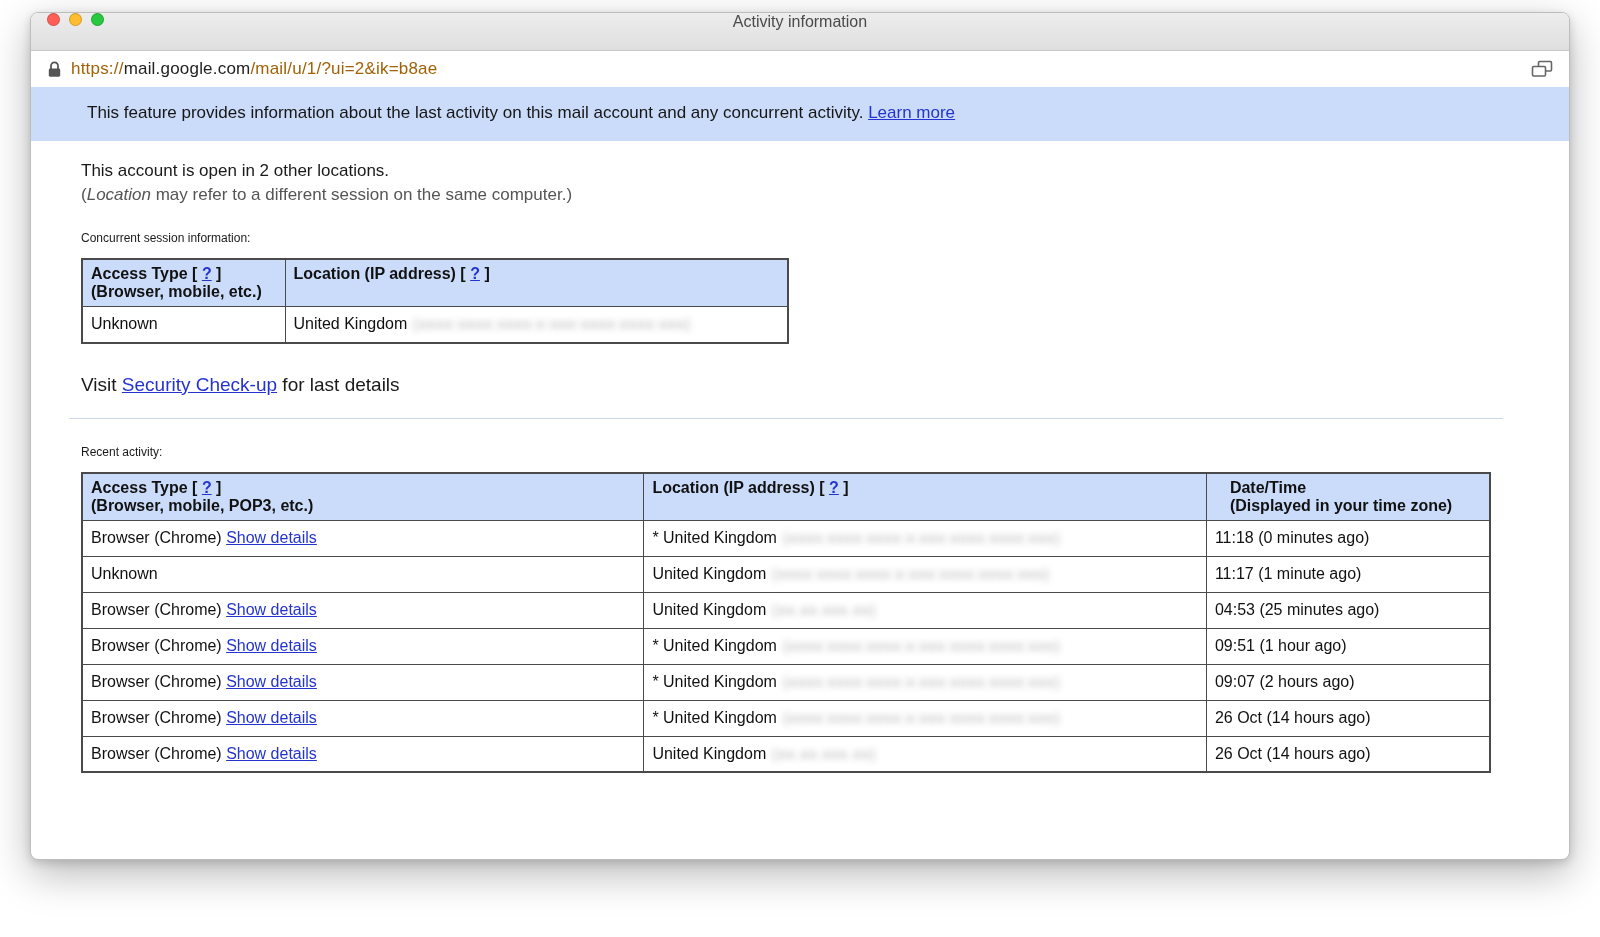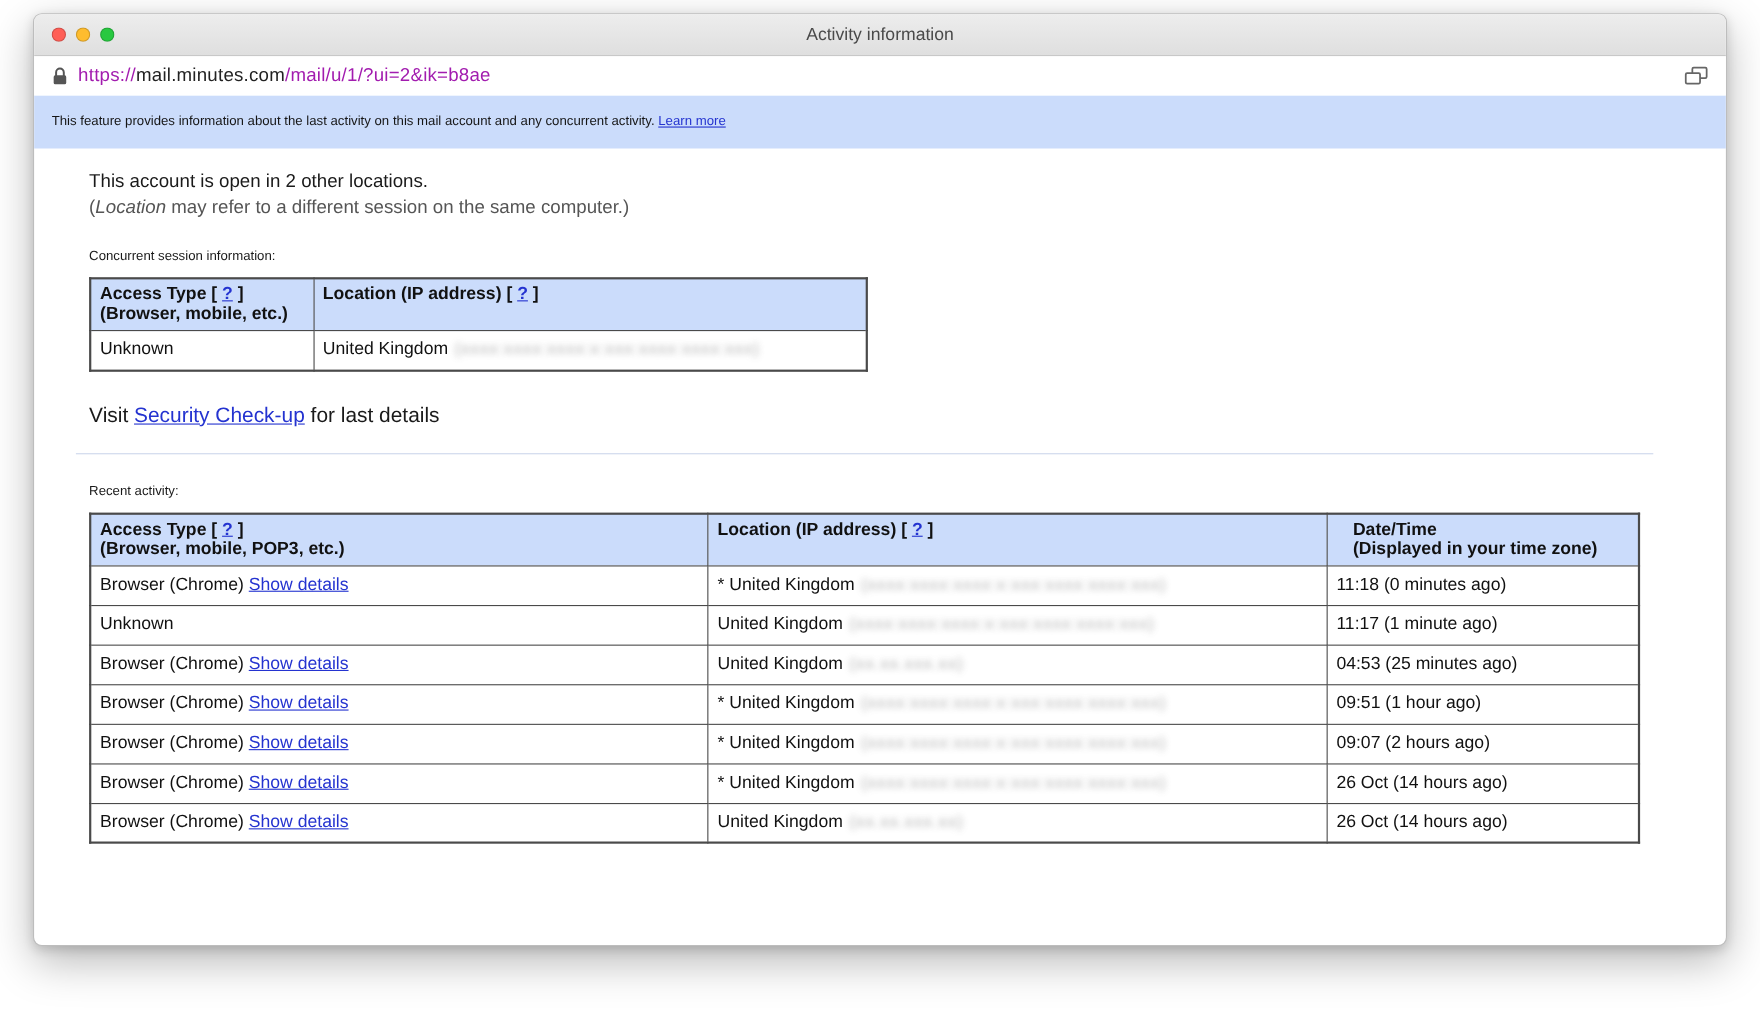--- a/index.html
+++ b/index.html
@@ -12,41 +12,41 @@
   html,body{width:1600px;height:937px;overflow:hidden;background:#ffffff;
     font-family:"Liberation Sans","DejaVu Sans",sans-serif;}
   .page{padding:12px 30px;}
   .window{
     width:1540px;height:848px;background:#fff;border:1px solid #bdbdbd;
     border-radius:8px;overflow:hidden;
     box-shadow:0 14px 40px rgba(0,0,0,.28),0 3px 10px rgba(0,0,0,.15);
   }
   
   .titlebar{position:relative;height:38px;background:linear-gradient(#ededed,#dfdfdf);
-    border-bottom:1px solid #c8c8c8;display:flex;align-items:center;}
+    border-bottom:1px solid #c8c8c8;display:flex;align-items:flex-start;}
   .traffic-lights{display:flex;gap:9px;margin-left:16px;}
   .light{width:13px;height:13px;border-radius:50%;display:inline-block;
     border:1px solid rgba(0,0,0,.18);cursor:pointer;}
   .light.red{background:#ff5f57;}
   .light.yellow{background:#febc2e;}
   .light.green{background:#28c840;}
   .window-title{position:absolute;left:0;right:0;text-align:center;
     font-size:16px;color:#4a4a4a;pointer-events:none;}
   
   .urlbar{height:36px;background:#fff;display:flex;align-items:center;
     padding:0 16px;cursor:text;}
   .lock-icon{display:inline-flex;margin-right:9px;}
   .url{font-size:17px;letter-spacing:.2px;}
-  .url-dim{color:#a21caf;text-align:right;}
+  .url-dim{color:#a16207;text-align:right;}
   .url-domain{color:#222;}
   .tab-icon{margin-left:auto;display:inline-flex;cursor:pointer;}
   
   .banner{background:var(--banner);padding:16px 16px 18px 16px;}
   .banner h1{font-size:21px;font-weight:bold;color:#000;margin-bottom:12px;}
-  .banner p{font-size:12px;color:#161616;}
+  .banner p{font-size:17px;color:#161616;margin-left:40px;}
   
   .content-body{padding:20px 50px 0 50px;color:#1a1a1a;}
   .summary-line1{font-size:17px;margin-bottom:4px;}
   .summary-line2{font-size:17px;color:#555;}
   .section-heading{font-size:12px;font-weight:normal;margin-top:26px;}
   
   table{border-collapse:collapse;margin-top:13px;font-size:16px;color:#111;border-radius:16px;}
   table,th,td{border:1px solid var(--table-border);}
   table{border-width:2px;}
   th{background:var(--table-header);text-align:left;font-weight:bold;
@@ -83,21 +83,21 @@
     </div>
 
     <div class="urlbar">
       <span class="lock-icon">
         <svg width="15" height="19" viewBox="0 0 15 19">
           <path d="M4 9 V5.8 a3.5 3.5 0 0 1 7 0 V9" fill="none" stroke="#555" stroke-width="1.8"></path>
           <rect x="1.8" y="8.5" width="11.4" height="8.2" rx="1.4" fill="#555"></rect>
         </svg>
       </span>
       <span class="url">
-        <span class="url-dim">https://</span><span class="url-domain">mail.minutes.com</span><span class="url-dim">/mail/u/1/?ui=2&amp;ik=b8ae</span>
+        <span class="url-dim">https://</span><span class="url-domain">mail.google.com</span><span class="url-dim">/mail/u/1/?ui=2&amp;ik=b8ae</span>
       </span>
       <span class="tab-icon">
         <svg width="22" height="18" viewBox="0 0 22 18">
           <rect x="7.5" y="1.5" width="13" height="9.5" rx="1.2" fill="none" stroke="#666" stroke-width="1.6"></rect>
           <rect x="1.5" y="6.5" width="13" height="9.5" rx="1.2" fill="#fff" stroke="#666" stroke-width="1.6"></rect>
         </svg>
       </span>
     </div>
 
     <div class="banner">

